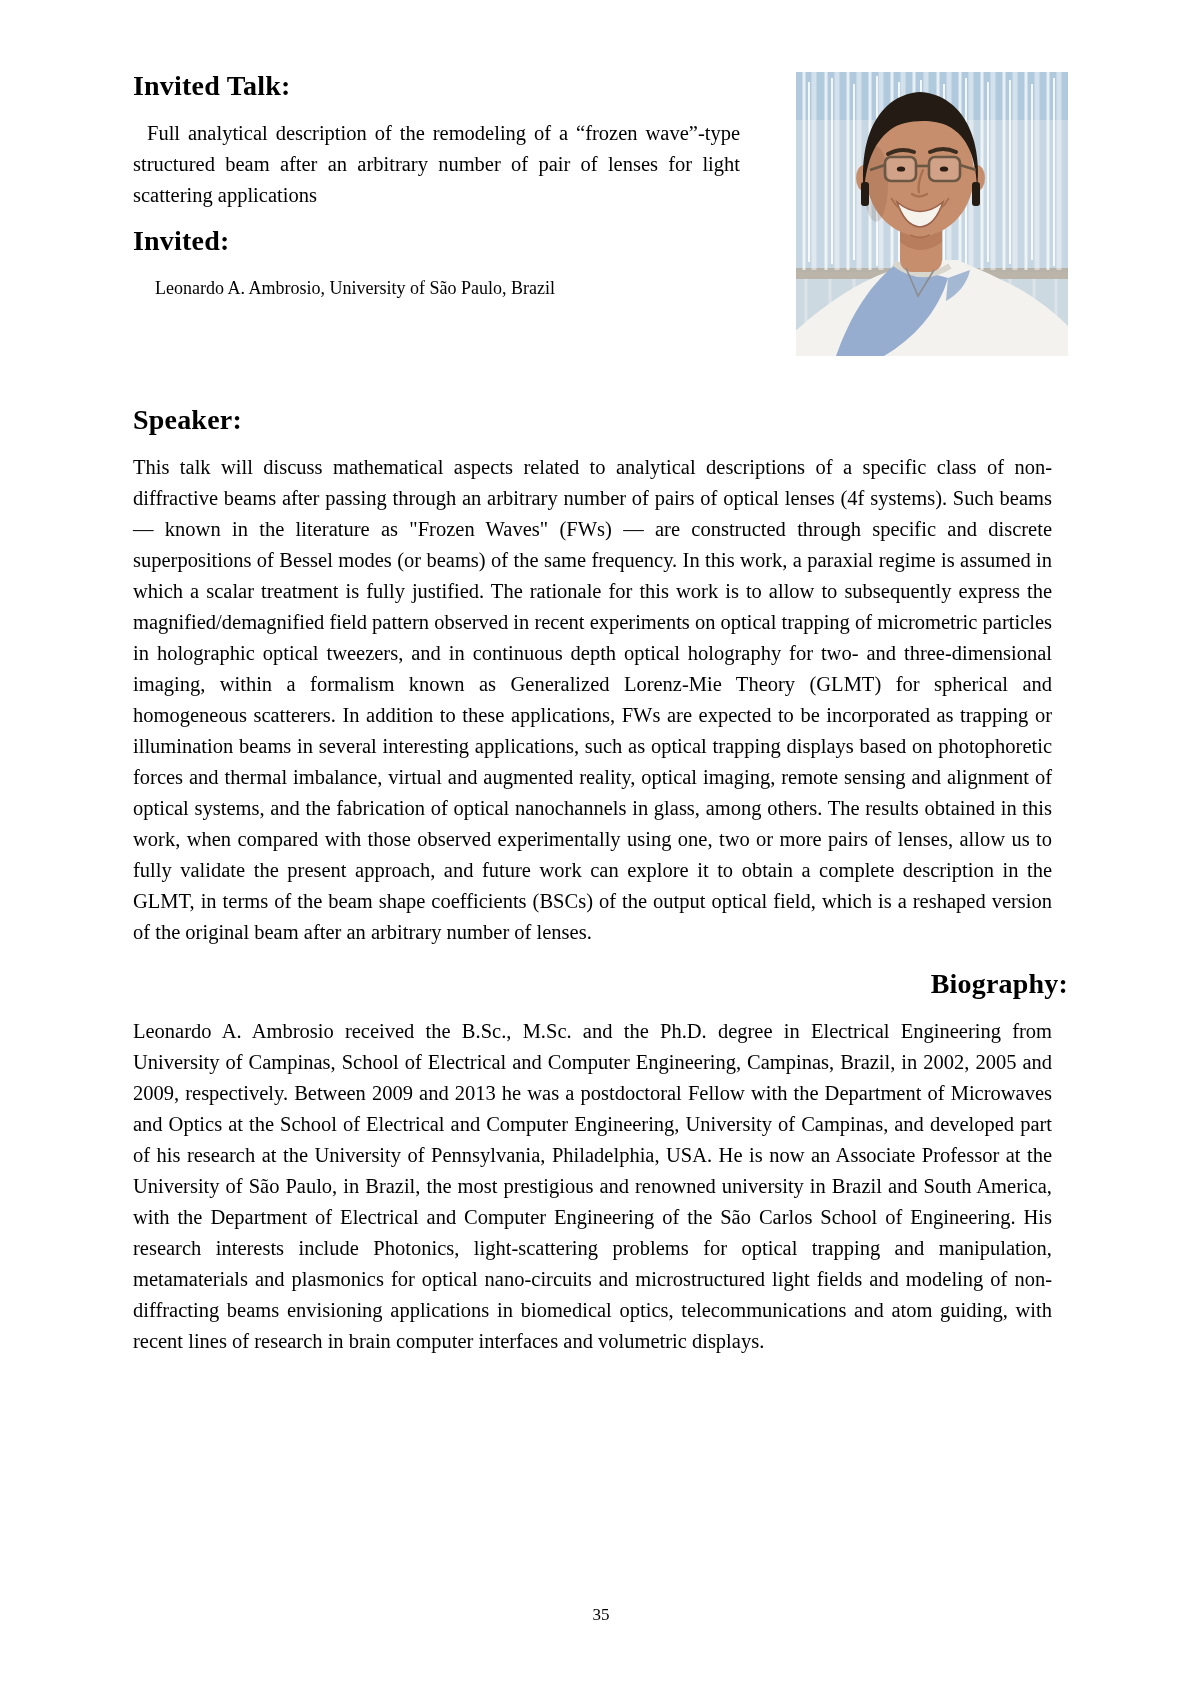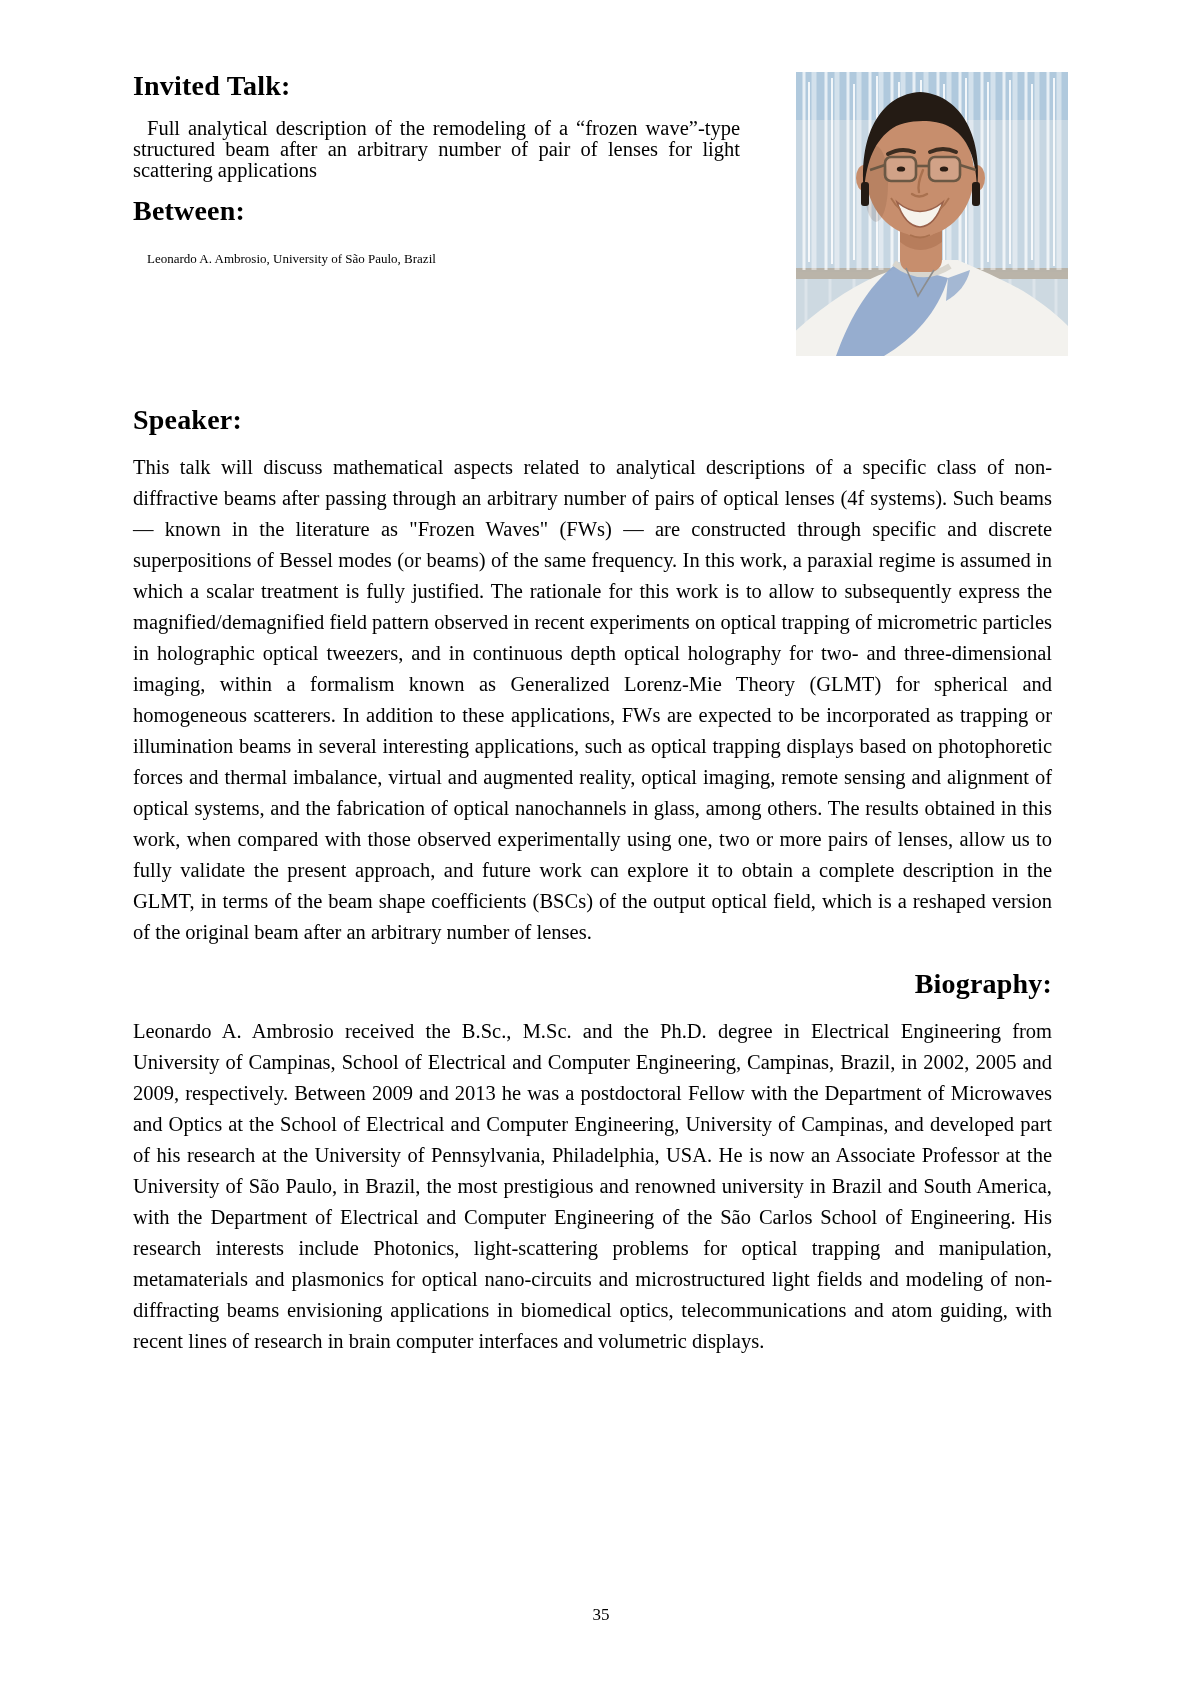--- a/index.html
+++ b/index.html
@@ -9,43 +9,43 @@
     font-family: "Liberation Serif", serif;
     color: #000000;
     overflow: hidden;
   }
   .page {
     padding: 70px 122px 0 133px;
   }
   .section-heading {
     font-size: 28px;
     font-weight: bold;
-    margin: 0 16px 16px 0;
+    margin: 0 0 16px 0;
     letter-spacing: 0.2px;
   }
   .header-block::after { content: ""; display: block; clear: both; }
   .photo-frame {
     float: right;
     width: 272px; height: 284px;
     margin: 2px 0 10px 56px;
     overflow: hidden;
   }
   .photo-frame svg { display: block; }
   .talk-title {
     font-size: 20.5px;
-    line-height: 21px;
+    line-height: 31px;
     text-align: justify;
     text-indent: 14px;
     margin: 0 16px 14px 0;
   }
   .speaker-name {
-    font-size: 13px;
+    font-size: 18px;
     line-height: 31px;
     text-indent: 14px;
-    margin: 0;
+    margin: 8px;
   }
   .abstract-heading-space { margin-top: 38px; }
   .body-paragraph {
     font-size: 20.5px;
     line-height: 31px;
     text-align: justify;
     margin: 0 16px 20px 0;
   }
   .bio-heading-space { margin-top: 6px; text-align: right; }
   .page-number {
@@ -128,21 +128,21 @@
               <path d="M114,163 Q124,168 134,163" stroke="#a9714f" stroke-width="1.8" fill="none"></path>
             </g>
           </g>
         </g>
       </svg>
     </div>
 
     <h2 class="section-heading">Invited Talk:</h2>
     <p class="talk-title">Full analytical description of the remodeling of a “frozen wave”-type structured beam after an arbitrary number of pair of lenses for light scattering applications</p>
 
-    <h2 class="section-heading">Between:</h2>
+    <h2 class="section-heading">Invited:</h2>
     <p class="speaker-name">Leonardo A. Ambrosio, University of São Paulo, Brazil</p>
   </div>
 
   <h2 class="section-heading abstract-heading-space">Speaker:</h2>
   <p class="body-paragraph">This talk will discuss mathematical aspects related to analytical descriptions of a specific class of non-diffractive beams after passing through an arbitrary number of pairs of optical lenses (4f systems). Such beams — known in the literature as "Frozen Waves" (FWs) — are constructed through specific and discrete superpositions of Bessel modes (or beams) of the same frequency. In this work, a paraxial regime is assumed in which a scalar treatment is fully justified. The rationale for this work is to allow to subsequently express the magnified/demagnified field pattern observed in recent experiments on optical trapping of micrometric particles in holographic optical tweezers, and in continuous depth optical holography for two- and three-dimensional imaging, within a formalism known as Generalized Lorenz-Mie Theory (GLMT) for spherical and homogeneous scatterers. In addition to these applications, FWs are expected to be incorporated as trapping or illumination beams in several interesting applications, such as optical trapping displays based on photophoretic forces and thermal imbalance, virtual and augmented reality, optical imaging, remote sensing and alignment of optical systems, and the fabrication of optical nanochannels in glass, among others. The results obtained in this work, when compared with those observed experimentally using one, two or more pairs of lenses, allow us to fully validate the present approach, and future work can explore it to obtain a complete description in the GLMT, in terms of the beam shape coefficients (BSCs) of the output optical field, which is a reshaped version of the original beam after an arbitrary number of lenses.</p>
 
   <h2 class="section-heading bio-heading-space">Biography:</h2>
   <p class="body-paragraph">Leonardo A. Ambrosio received the B.Sc., M.Sc. and the Ph.D. degree in Electrical Engineering from University of Campinas, School of Electrical and Computer Engineering, Campinas, Brazil, in 2002, 2005 and 2009, respectively. Between 2009 and 2013 he was a postdoctoral Fellow with the Department of Microwaves and Optics at the School of Electrical and Computer Engineering, University of Campinas, and developed part of his research at the University of Pennsylvania, Philadelphia, USA. He is now an Associate Professor at the University of São Paulo, in Brazil, the most prestigious and renowned university in Brazil and South America, with the Department of Electrical and Computer Engineering of the São Carlos School of Engineering. His research interests include Photonics, light-scattering problems for optical trapping and manipulation, metamaterials and plasmonics for optical nano-circuits and microstructured light fields and modeling of non-diffracting beams envisioning applications in biomedical optics, telecommunications and atom guiding, with recent lines of research in brain computer interfaces and volumetric displays.</p>
 
 </div>

